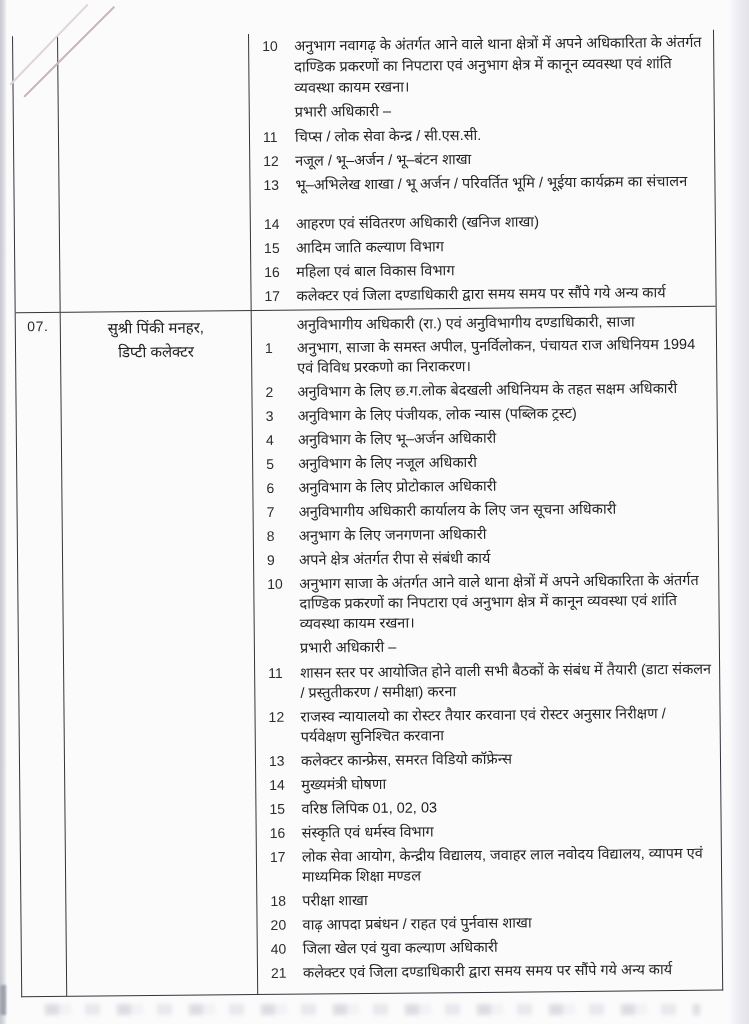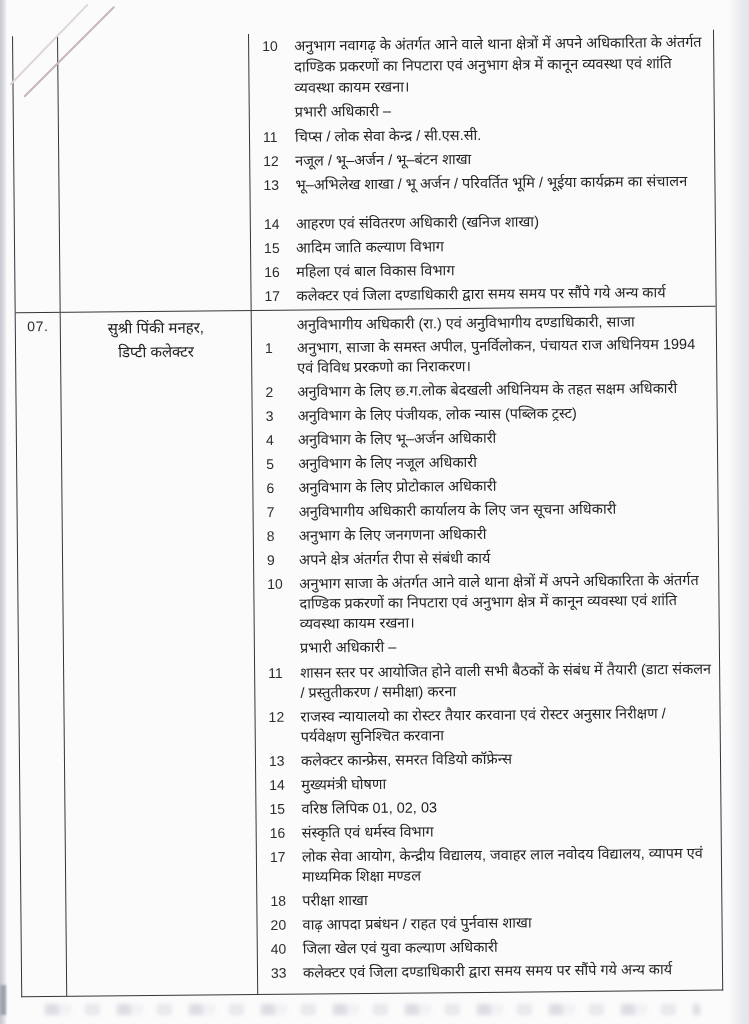--- a/index.html
+++ b/index.html
@@ -260,21 +260,21 @@
               </div>
               <div class="duty">
                 <span class="dnum">20</span>
                 <span class="dtext">वाढ़ आपदा प्रबंधन / राहत एवं पुर्नवास शाखा</span>
               </div>
               <div class="duty">
                 <span class="dnum">40</span>
                 <span class="dtext">जिला खेल एवं युवा कल्याण अधिकारी</span>
               </div>
               <div class="duty">
-                <span class="dnum">33</span>
+                <span class="dnum">21</span>
                 <span class="dtext">कलेक्टर एवं जिला दण्डाधिकारी द्वारा समय समय पर सौंपे गये अन्य कार्य</span>
               </div>
             </div>
         </div>
       </div>
     </div>
 
   </div>
 </div>
 

